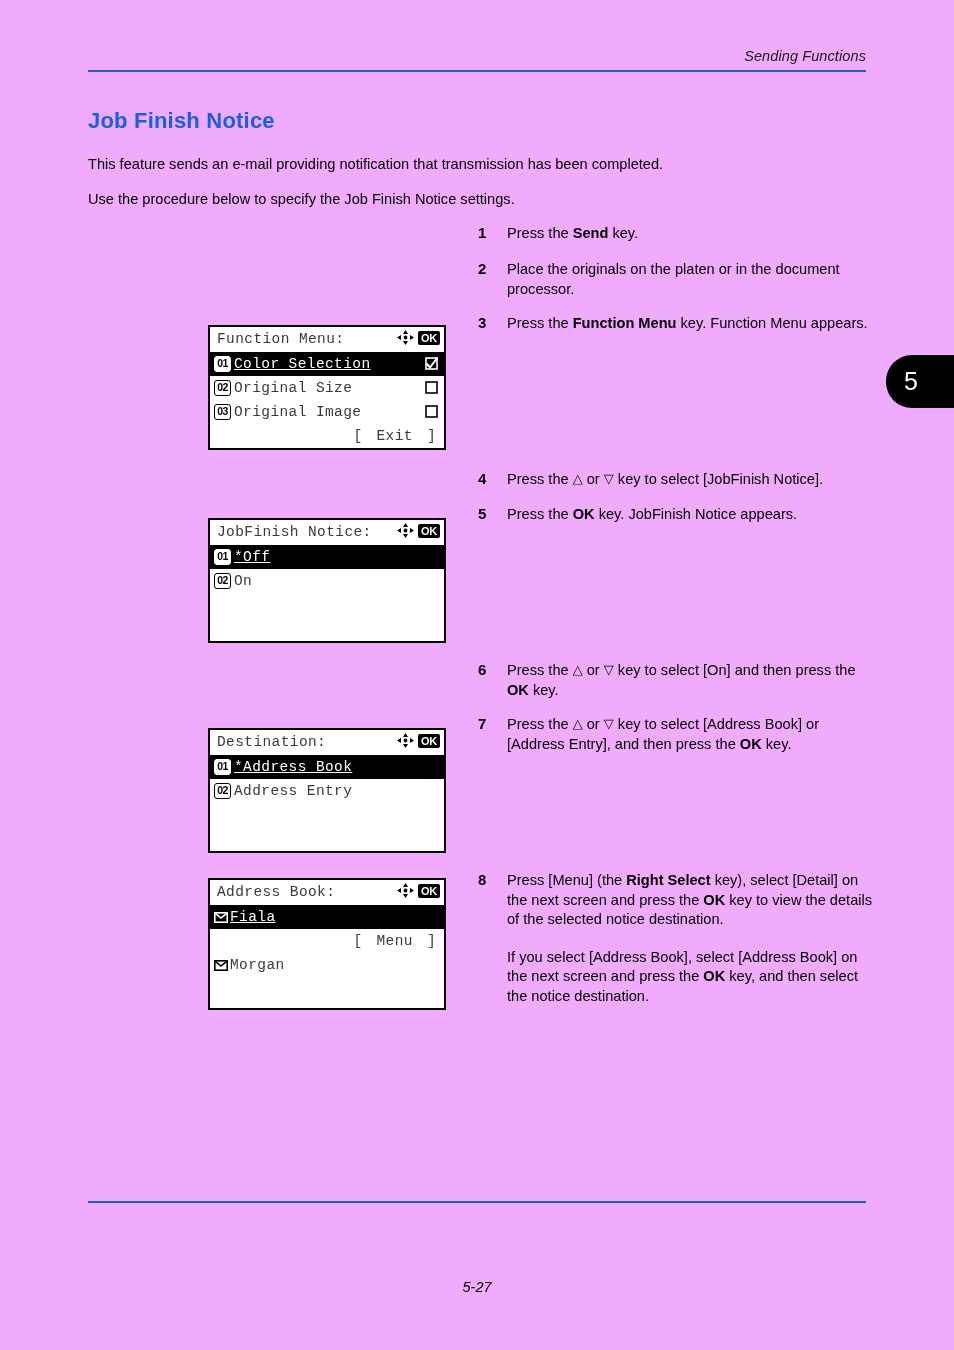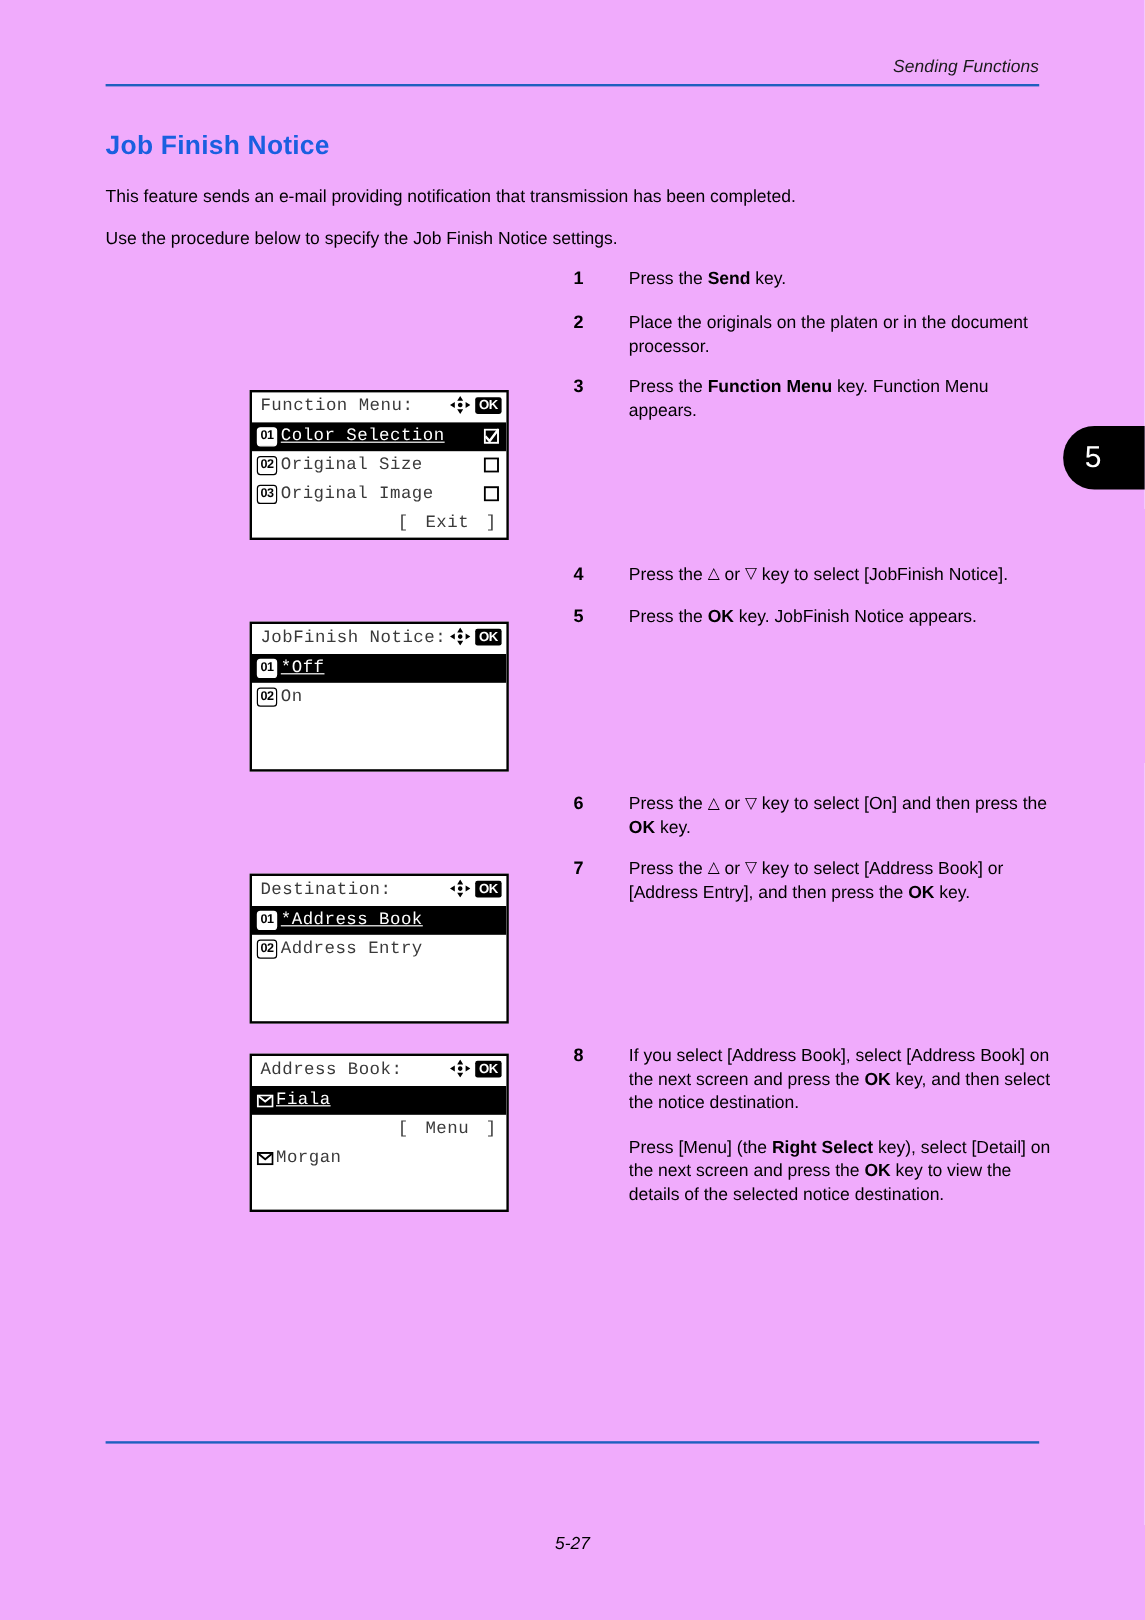--- a/index.html
+++ b/index.html
@@ -107,37 +107,37 @@
   }
   .step-num {
     position: absolute;
     left: 0;
     top: 0;
     width: 22px;
     font-size: 15px;
     font-weight: bold;
   }
   .step-body {
-    margin-left: 46px;
+    margin-left: 29px;
     font-size: 14.6px;
     line-height: 19.5px;
   }
   .step-body p { margin: 0; }
   .step-body p + p { margin-top: 18px; }
   b { font-weight: bold; }
   .tri {
     font-size: 13px;
     line-height: 1;
     vertical-align: 1px;
   }
 
   
   .lcd {
     position: absolute;
-    width: 216px;
+    width: 238px;
     border: 2px solid #000000;
     background: #ffffff;
     box-sizing: border-box;
     font-family: "Liberation Mono", monospace;
     font-size: 14.5px;
     overflow: hidden;
   }
   .lcd-row {
     position: relative;
     height: 24px;
@@ -281,22 +281,22 @@
       </div>
       <div class="step" style="position: absolute; left: 0px; top: 491px; width: 400px;">
         <div class="step-num">7</div>
         <div class="step-body">
           <p><span>Press the </span><span class="tri">△</span><span> or </span><span class="tri">▽</span><span> key to select [Address Book] or [Address Entry], and then press the </span><b>OK</b><span> key.</span></p>
         </div>
       </div>
       <div class="step" style="position: absolute; left: 0px; top: 647px; width: 400px;">
         <div class="step-num">8</div>
         <div class="step-body">
+          <p><span>Press [Menu] (the </span><b>Right Select</b><span> key), select [Detail] on the next screen and press the </span><b>OK</b><span> key to view the details of the selected notice destination.</span></p>
           <p><span>If you select [Address Book], select [Address Book] on the next screen and press the </span><b>OK</b><span> key, and then select the notice destination.</span></p>
-          <p><span>Press [Menu] (the </span><b>Right Select</b><span> key), select [Detail] on the next screen and press the </span><b>OK</b><span> key to view the details of the selected notice destination.</span></p>
         </div>
       </div>
     </div>
 
   <div id="panels-container">
       <div class="lcd" style="left: 208px; top: 325px; height: 125px;">
         <div class="lcd-row lcd-title"><span>Function Menu:</span><span class="nav-icons">
             <svg width="17" height="15" viewBox="0 0 17 15" class="icon-dpad">
               <path d="M8.5 0 L11 4 L6 4 Z M8.5 15 L6 11 L11 11 Z M0 7.5 L4 5 L4 10 Z M17 7.5 L13 10 L13 5 Z M8.5 5.6 A1.9 1.9 0 1 1 8.49 5.6 Z" fill="#000"></path>
             </svg>

